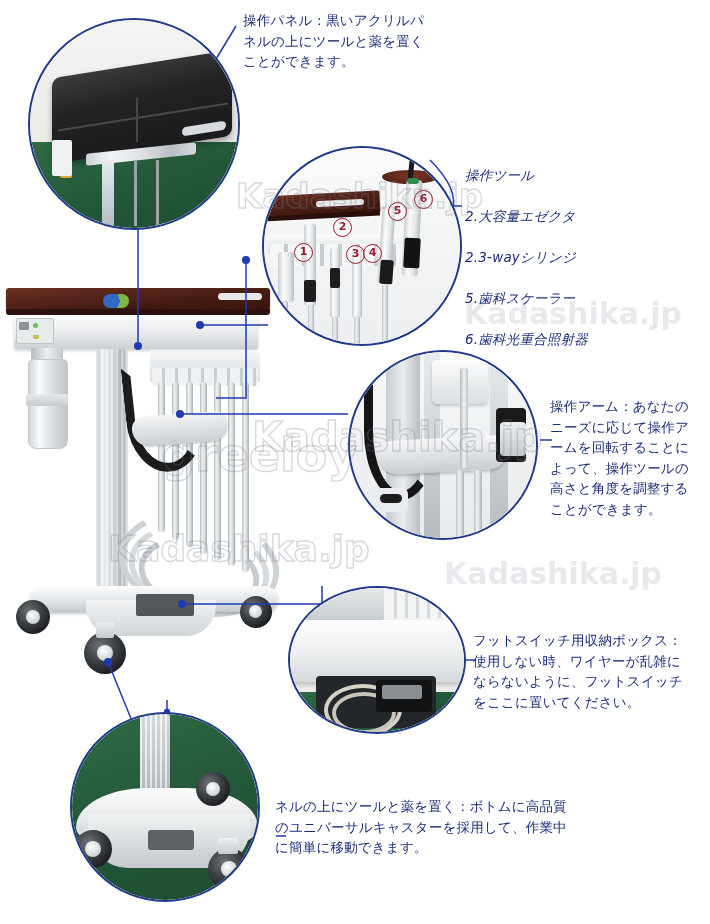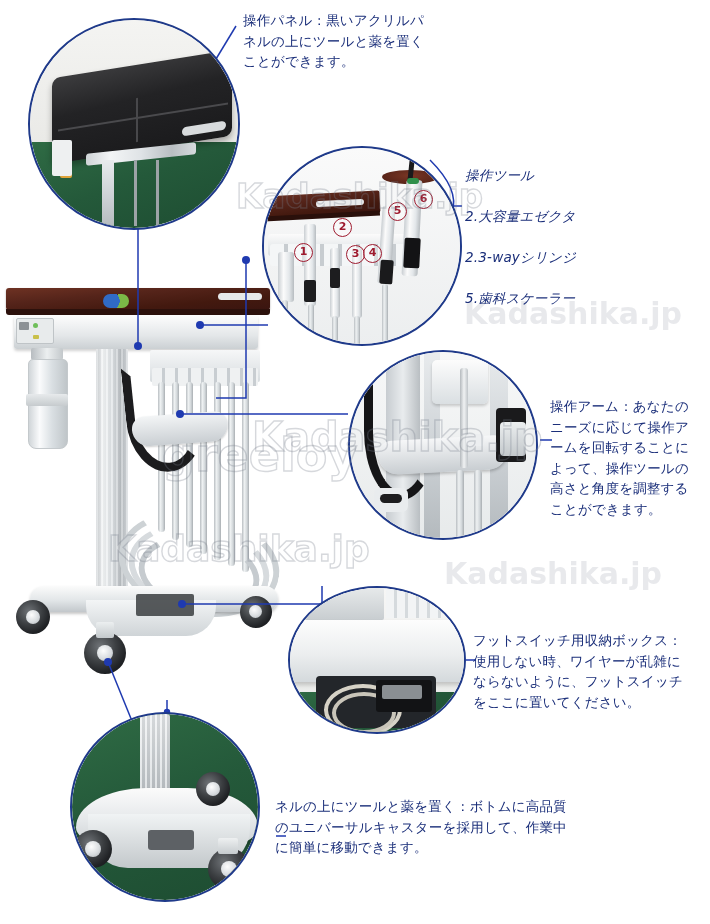--- a/index.html
+++ b/index.html
@@ -360,20 +360,21 @@
 
   <div class="callout" style="left:243px;top:10px;width:230px;">操作パネル：黒いアクリルパ
 ネルの上にツールと薬を置く
 ことができます。</div>
 
   <div class="callout" style="left:465px;top:144px;width:230px;font-style:italic;">
     <div>操作ツール</div>
     <div>2.大容量エゼクタ</div>
     <div>2.3-wayシリンジ</div>
     <div>5.歯科スケーラー</div>
+    <div>6.歯科光重合照射器</div>
   </div>
 
   <div class="callout" style="left:550px;top:396px;width:160px;">操作アーム：あなたの
 ニーズに応じて操作ア
 ームを回転することに
 よって、操作ツールの
 高さと角度を調整する
 ことができます。</div>
 
   <div class="callout" style="left:473px;top:630px;width:240px;">フットスイッチ用収納ボックス：

